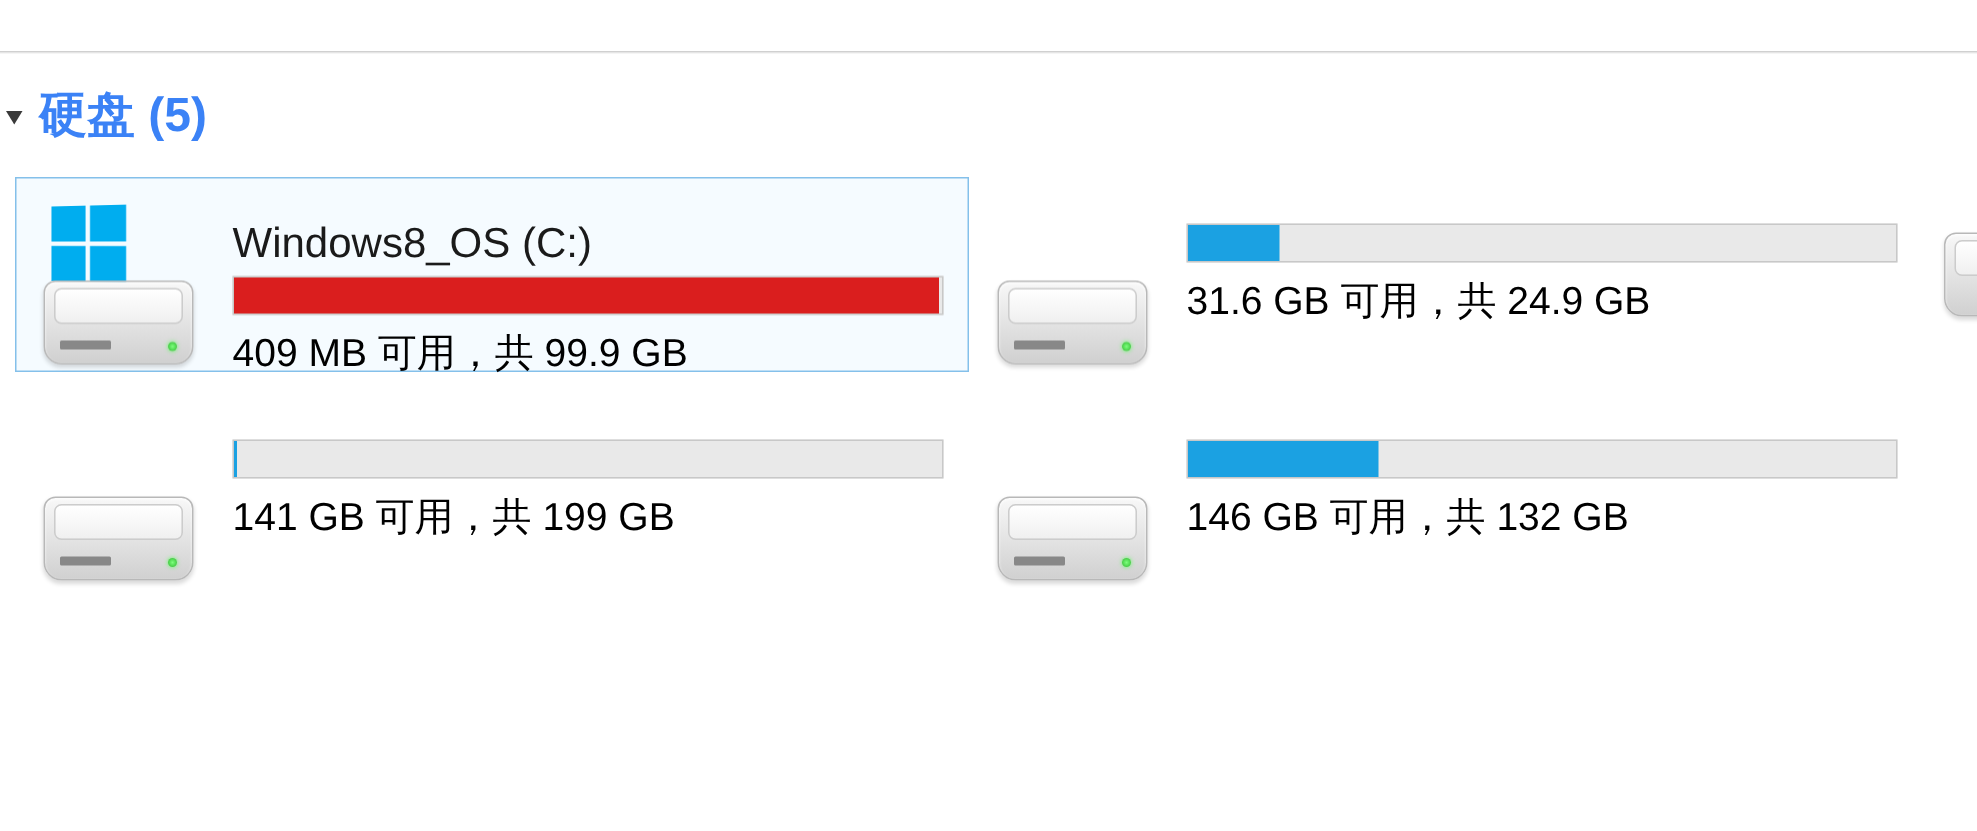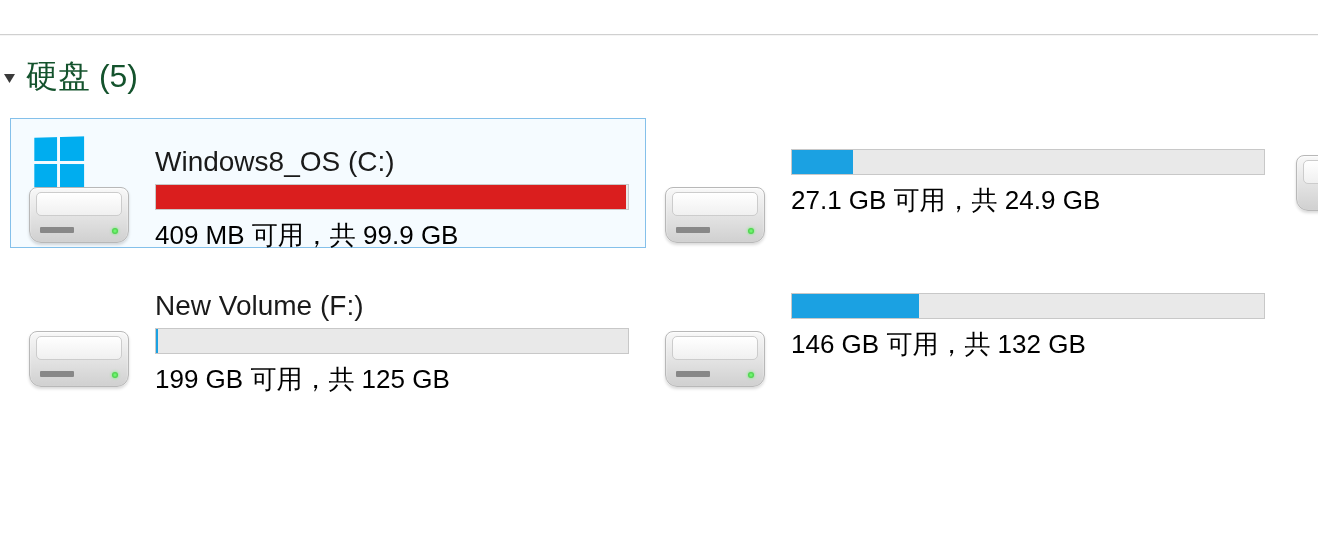--- a/index.html
+++ b/index.html
@@ -34,22 +34,22 @@
     .collapse-triangle {
       margin-left: 2px;
       margin-right: 8px;
       display: inline-block;
     }
     .collapse-triangle svg {
       display: block;
     }
     .section-title {
       font-size: 32px;
-      color: #14532d;
-      font-weight: 400;
+      color: #3b82f6;
+      font-weight: 700;
       text-align: center;
     }
     .drives-grid {
       position: absolute;
       top: 118px;
       left: 10px;
       right: 0;
       display: flex;
       flex-wrap: wrap;
     }
@@ -240,36 +240,35 @@
   <div class="drive-item">
     <div class="drive-icon">
       <div class="hdd-body">
         <div class="hdd-slot"></div>
       </div>
     </div>
     <div class="drive-info">
       <div class="usage-bar">
         <div class="usage-fill" style="width:13%"></div>
       </div>
-      <div class="drive-free">27.1 GB 可用，共 24.9 GB</div>
+      <div class="drive-free">31.6 GB 可用，共 24.9 GB</div>
     </div>
   </div>
 
   <div class="drive-item">
     <div class="drive-icon">
       <div class="hdd-body">
         <div class="hdd-slot"></div>
       </div>
     </div>
     <div class="drive-info">
-      <div class="drive-name">New Volume (F:)</div>
       <div class="usage-bar">
         <div class="usage-fill" style="width:0.4%"></div>
       </div>
-      <div class="drive-free">199 GB 可用，共 125 GB</div>
+      <div class="drive-free">141 GB 可用，共 199 GB</div>
     </div>
   </div>
 
   <div class="drive-item">
     <div class="drive-icon">
       <div class="hdd-body">
         <div class="hdd-slot"></div>
       </div>
     </div>
     <div class="drive-info">

